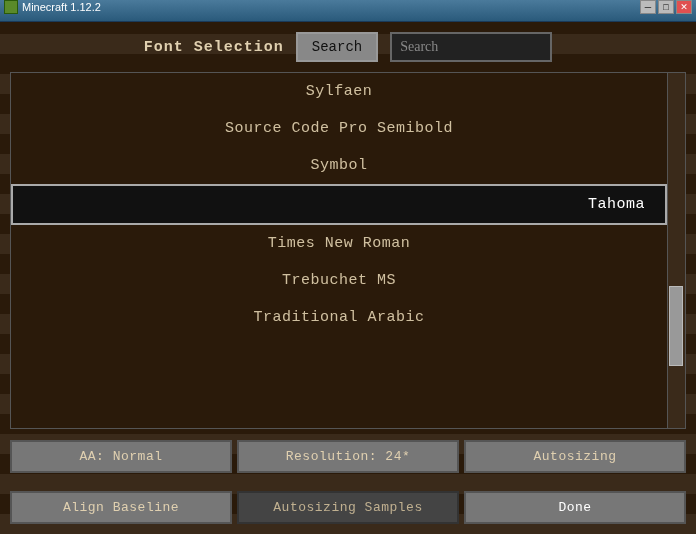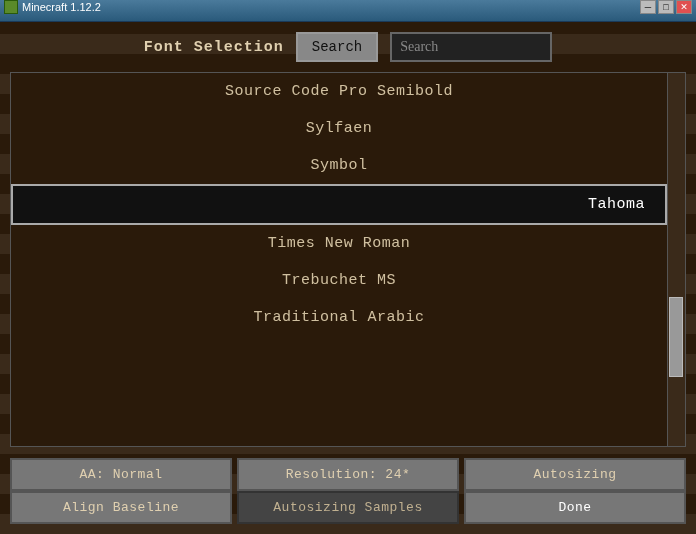--- a/index.html
+++ b/index.html
@@ -160,21 +160,21 @@
       height: 80px;
       background: #999;
       border: 1px solid #bbb;
     }
 
     
     .controls {
       margin-top: 11px;
       display: flex;
       flex-direction: column;
-      gap: 0;
+      gap: 18px;
     }
     .controls-row {
       display: flex;
       gap: 5px;
     }
     .ctrl-btn {
       flex: 1;
       background: #777;
       color: #e0d0b0;
       border: 2px solid #555;
@@ -217,22 +217,22 @@
 <div class="main">
 
   <div class="header-row">
     <span class="font-selection-label">Font Selection</span>
     <button class="simple-btn">Search</button>
     <input class="search-input" type="text" placeholder="Search" style="">
   </div>
 
   <div class="font-list-container">
     <div class="font-list">
+      <div class="font-item">Sylfaen</div>
       <div class="font-item">Source Code Pro Semibold</div>
-      <div class="font-item">Sylfaen</div>
       <div class="font-item">Symbol</div>
       <div class="font-item selected">Tahoma</div>
       <div class="font-item">Times New Roman</div>
       <div class="font-item">Trebuchet MS</div>
       <div class="font-item">Traditional Arabic</div>
     </div>
     <div class="scrollbar-track">
       <div class="scrollbar-thumb"></div>
     </div>
   </div>

